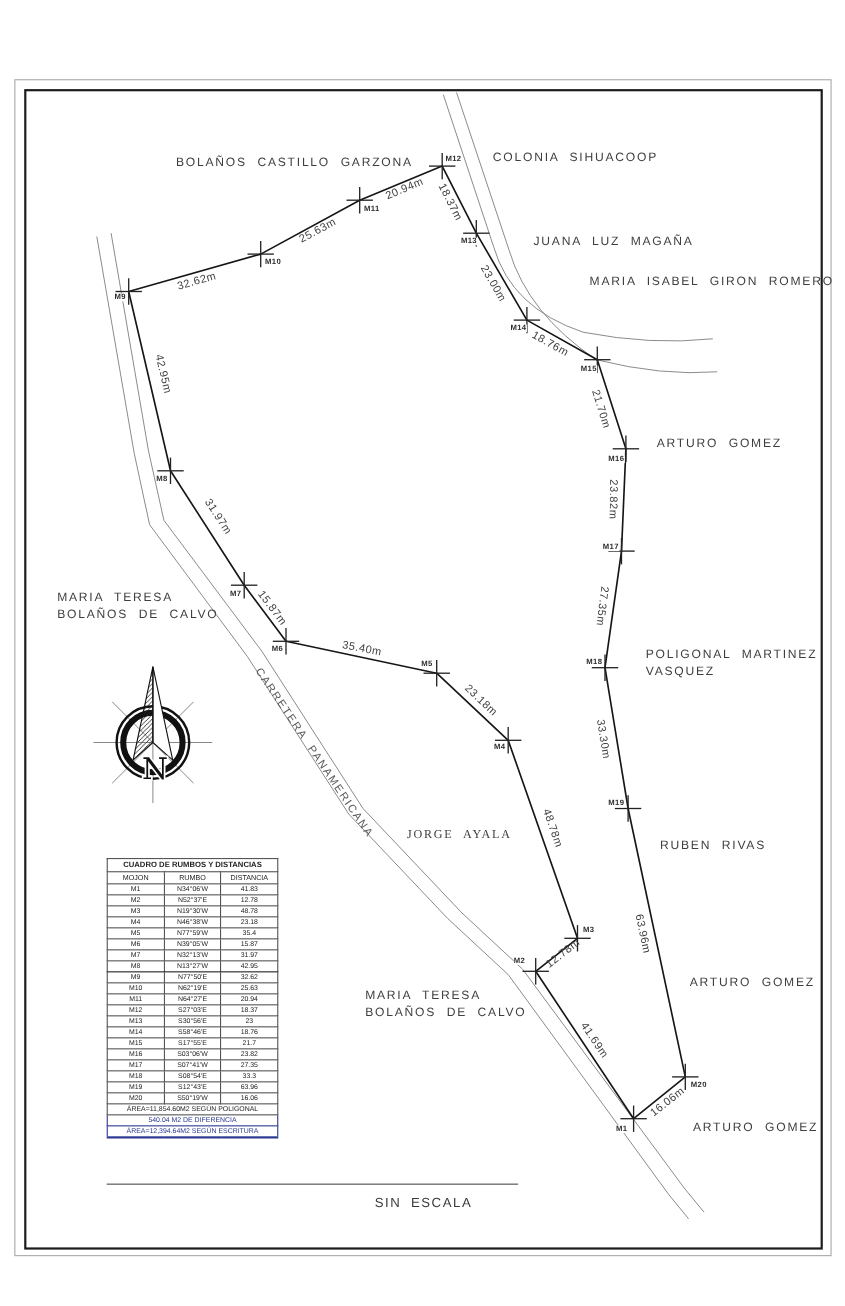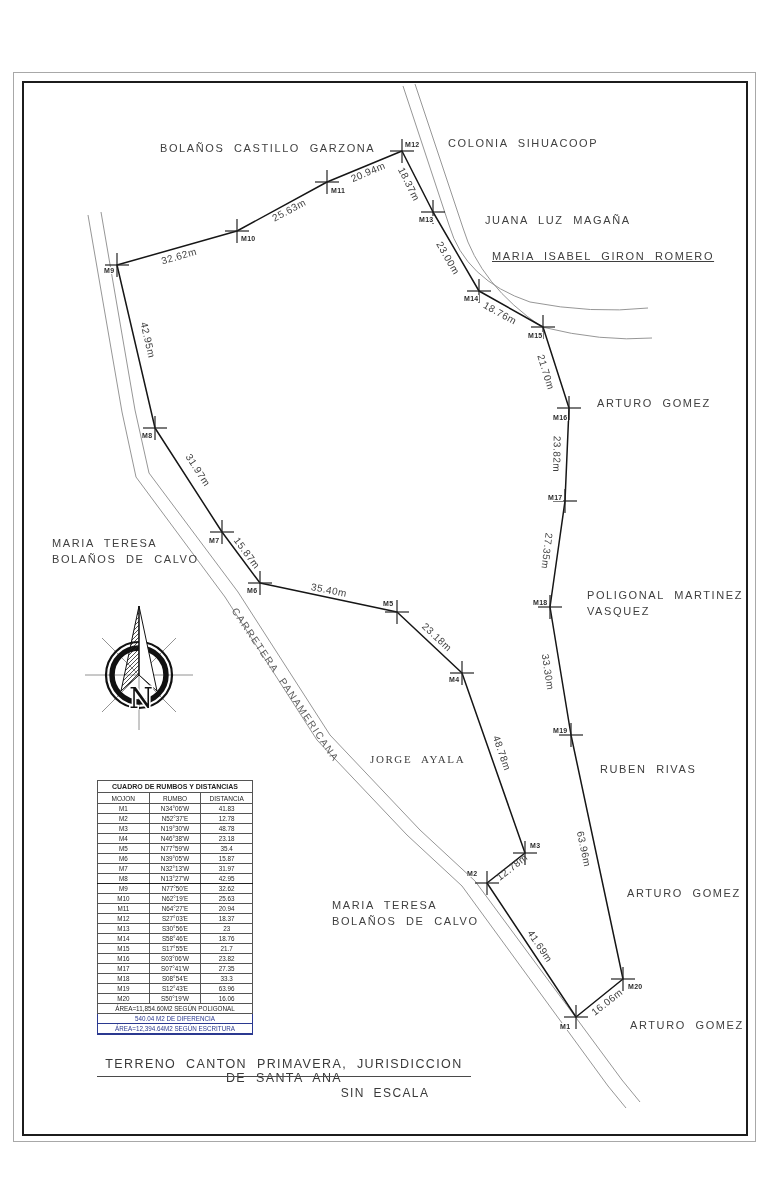--- a/index.html
+++ b/index.html
@@ -201,21 +201,21 @@
       <span class="dist" style="left: 607px; top: 1002px; --r: -38deg;">16.06m</span>
       <div class="owner" style="left: 160px; top: 140px;">
         <div>BOLAÑOS CASTILLO GARZONA</div>
       </div>
       <div class="owner" style="left: 448px; top: 135px;">
         <div>COLONIA SIHUACOOP</div>
       </div>
       <div class="owner" style="left: 485px; top: 212px;">
         <div>JUANA LUZ MAGAÑA</div>
       </div>
-      <div class="owner" style="left: 492px; top: 248px; text-decoration: underline;">
+      <div class="owner" style="left: 536px; top: 248px;">
         <div>MARIA ISABEL GIRON ROMERO</div>
       </div>
       <div class="owner" style="left: 597px; top: 395px;">
         <div>ARTURO GOMEZ</div>
       </div>
       <div class="owner" style="left: 587px; top: 587px;">
         <div>POLIGONAL MARTINEZ</div>
         <div>VASQUEZ</div>
       </div>
       <div class="owner" style="left: 600px; top: 761px;">
@@ -361,16 +361,15 @@
         </tr>
         <tr class="blue">
           <td colspan="3">540.04 M2 DE DIFERENCIA</td>
         </tr>
         <tr class="blue">
           <td colspan="3">ÁREA=12,394.64M2 SEGÚN ESCRITURA</td>
         </tr>
       </tbody>
   </table>
 
-  <div class="main-title">TERRENO CANTON PRIMAVERA, JURISDICCION DE SANTA ANA</div>
   <div class="title-rule"></div>
   <div class="scale-note">SIN ESCALA</div>
 </div>
 
 </body></html>

